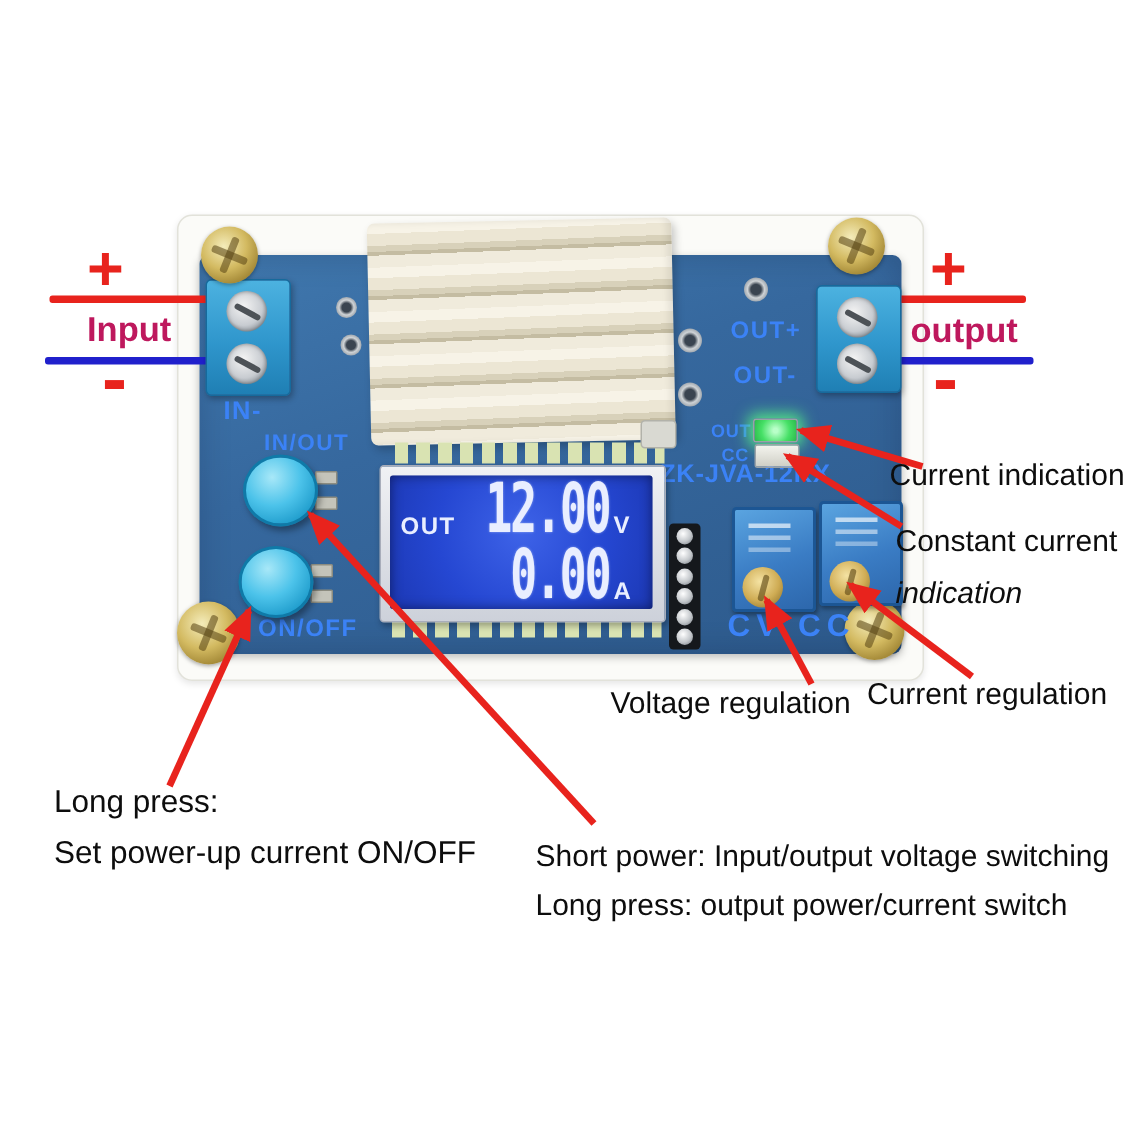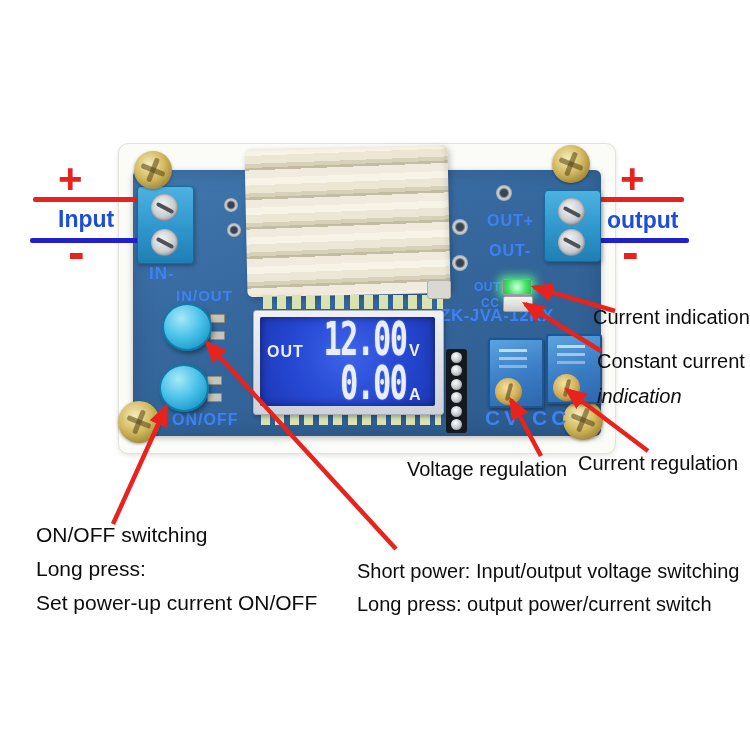--- a/index.html
+++ b/index.html
@@ -47,21 +47,21 @@
   .wire-blue{background:var(--wire-blue);}
   .w-in-red{left:33px;top:197px;width:107px;}
   .w-in-blue{left:30px;top:238px;width:110px;}
   .w-out-red{left:592px;top:197px;width:92px;}
   .w-out-blue{left:592px;top:238px;width:97px;}
   .sign{color:var(--arrow-red);font-weight:700;}
   .sign-plus{font-size:42px;line-height:42px;}
   .sign-minus{font-size:50px;line-height:18px;}
   .p-in{left:58px;top:158px;}  .m-in{left:68px;top:243px;}
   .p-out{left:620px;top:158px;}.m-out{left:622px;top:243px;}
-  .io-label{font-size:23px;font-weight:700;color:#1d4ed8;}
+  .io-label{font-size:23px;font-weight:700;color:#be185d;}
   .io-in{left:58px;top:206px;}
   .io-out{left:607px;top:207px;}
 
   
   .terminal{width:55px;border-radius:4px;
     background:linear-gradient(180deg,#4cb2e0 0%,#2f96cc 55%,#1f7fb4 100%);
     border:1px solid #166a9c;box-shadow:1px 2px 4px rgba(0,0,0,.3);}
   .t-in{left:137px;top:186px;height:76px;}
   .t-out{left:544px;top:190px;height:70px;}
   .tscrew{position:absolute;width:27px;height:27px;border-radius:50%;
@@ -273,21 +273,20 @@
     <line class="arrow" x1="648" y1="451" x2="567" y2="390" marker-end="url(#ah)"></line>
   </svg>
 
   <div class="abs note n-outind">Current indication</div>
   <div class="abs note n-ccind1">Constant current</div>
   <div class="abs note n-ccind2">indication</div>
   <div class="abs note n-curreg">Current regulation</div>
   <div class="abs note n-voltreg">Voltage regulation</div>
 
   <div class="abs helpblock help-onoff">
-    <div>ON/OFF switching</div>
     <div>Long press:</div>
     <div>Set power-up current ON/OFF</div>
   </div>
 
   <div class="abs helpblock help-inout">
     <div>Short power: Input/output voltage switching</div>
     <div>Long press: output power/current switch</div>
   </div>
 
 </div>

